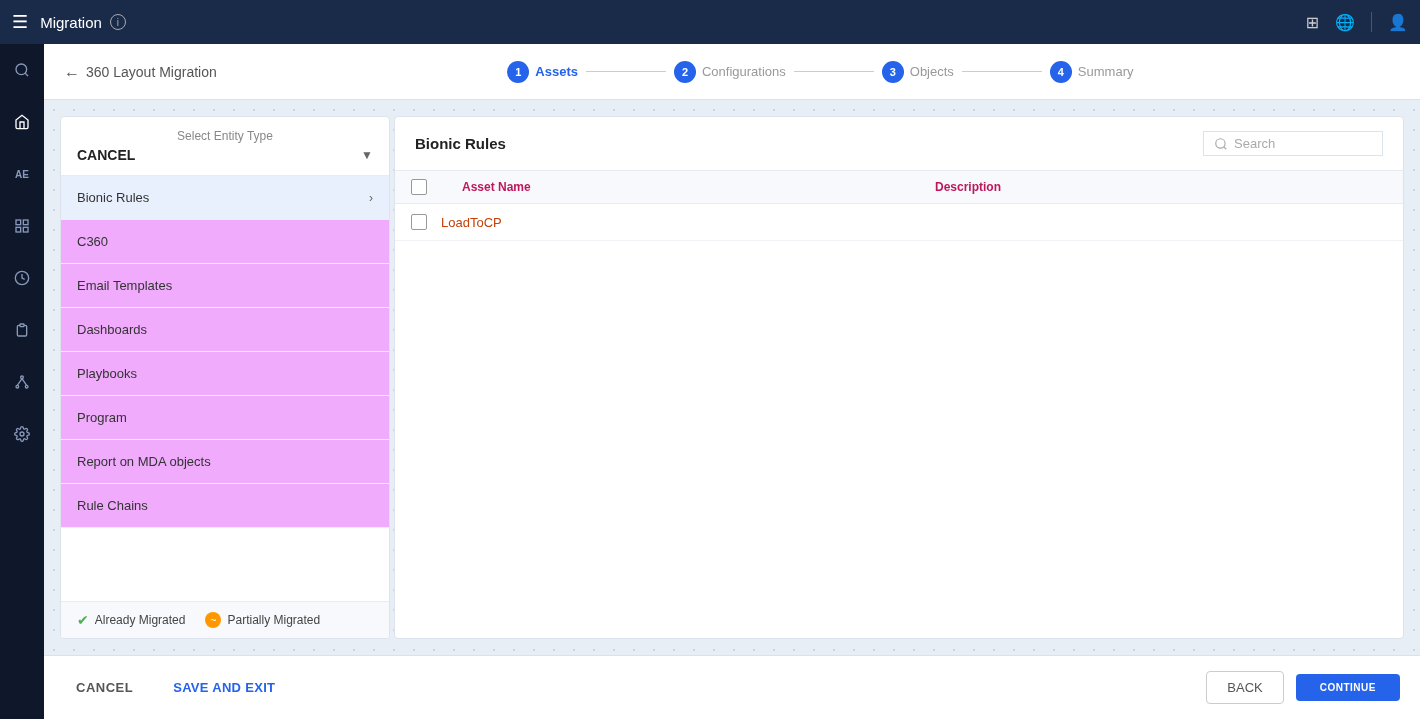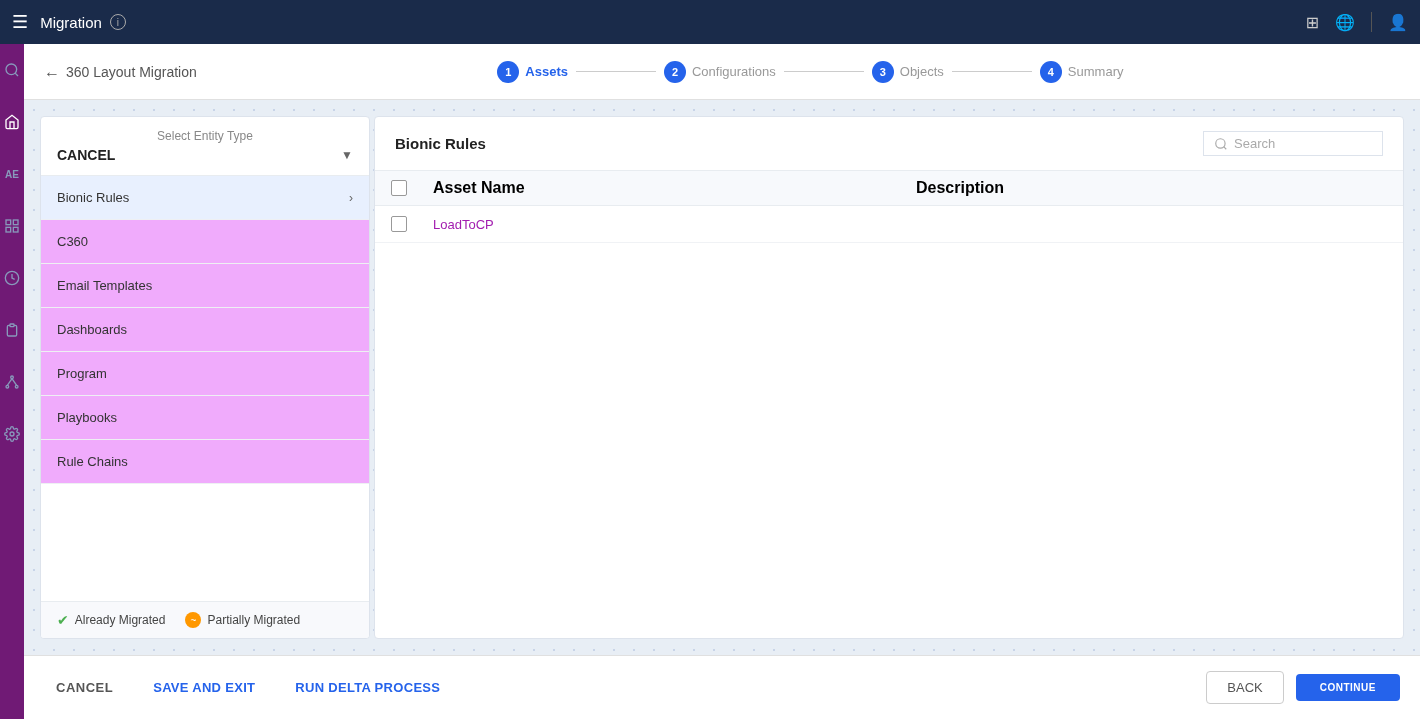--- a/index.html
+++ b/index.html
@@ -60,22 +60,22 @@
 
     
     .main-layout {
       display: flex;
       flex: 1;
       overflow: hidden;
     }
 
     
     .sidebar {
-      width: 24px;
-      background: #701a75;
+      width: 44px;
+      background: #0f172a;
       display: flex;
       flex-direction: column;
       align-items: center;
       padding-top: 8px;
       gap: 16px;
       flex-shrink: 0;
     }
     .sidebar-item {
       width: 36px;
       height: 36px;
@@ -249,36 +249,36 @@
     }
     .table-header {
       display: flex;
       align-items: center;
       padding: 8px 16px;
       background: #f7f9fc;
       border-bottom: 1px solid #e8ecf0;
       gap: 12px;
     }
     .table-header-cell {
-      font-size: 16px;
+      font-size: 12px;
       font-weight: 600;
-      color: #000000;
+      color: #be185d;
+      margin-left: 9px;
     }
     .col-check { width: 30px; flex-shrink: 0; }
     .col-name { flex: 1; }
     .col-desc { flex: 1; }
     .table-body { flex: 1; overflow-y: auto; }
     .table-row {
       display: flex;
       align-items: center;
       padding: 10px 16px;
       border-bottom: 1px solid #f0f2f5;
-      gap: 12px;
-      font-size: 13px;
-      color: #a21caf;
+      font-size: 13px;
+      color: #c2410c;
     }
     .checkbox {
       width: 16px;
       height: 16px;
       border: 1.5px solid #999;
       border-radius: 2px;
       flex-shrink: 0;
       cursor: pointer;
       background: #fff;
     }
@@ -510,24 +510,27 @@
             <div class="menu-item">
               <span>C360</span>
             </div>
             <div class="menu-item">
               <span>Email Templates</span>
             </div>
             <div class="menu-item">
               <span>Dashboards</span>
             </div>
             <div class="menu-item">
+              <span>Playbooks</span>
+            </div>
+            <div class="menu-item">
               <span>Program</span>
             </div>
             <div class="menu-item">
-              <span>Playbooks</span>
+              <span>Report on MDA objects</span>
             </div>
             <div class="menu-item">
               <span>Rule Chains</span>
             </div>
           </div>
 
           <div class="legend-bar">
             <div class="legend-item">
               <span class="legend-check">✔</span>
               <span>Already Migrated</span>
@@ -567,21 +570,20 @@
             </div>
           </div>
         </div>
       </div>
     </div>
 
     <div class="footer">
       <div class="footer-left">
         <button class="btn-cancel">CANCEL</button>
         <button class="btn-text">SAVE AND EXIT</button>
-        <button class="btn-text">RUN DELTA PROCESS</button>
       </div>
       <div class="footer-right">
         <button class="btn-back">BACK</button>
         <button class="btn-continue">CONTINUE</button>
       </div>
     </div>
   </div>
 </div>
 
 </body></html>

